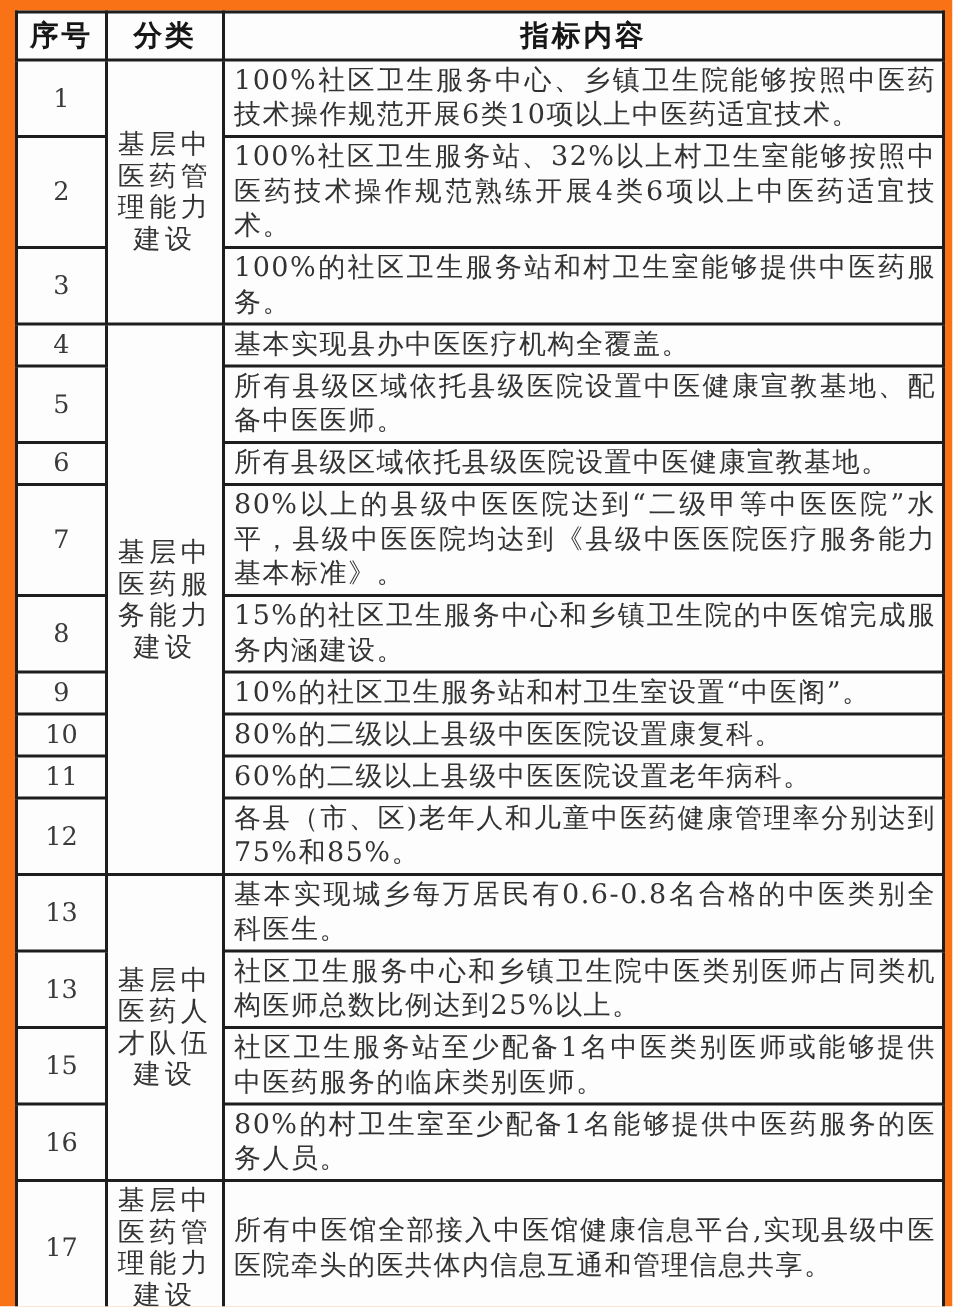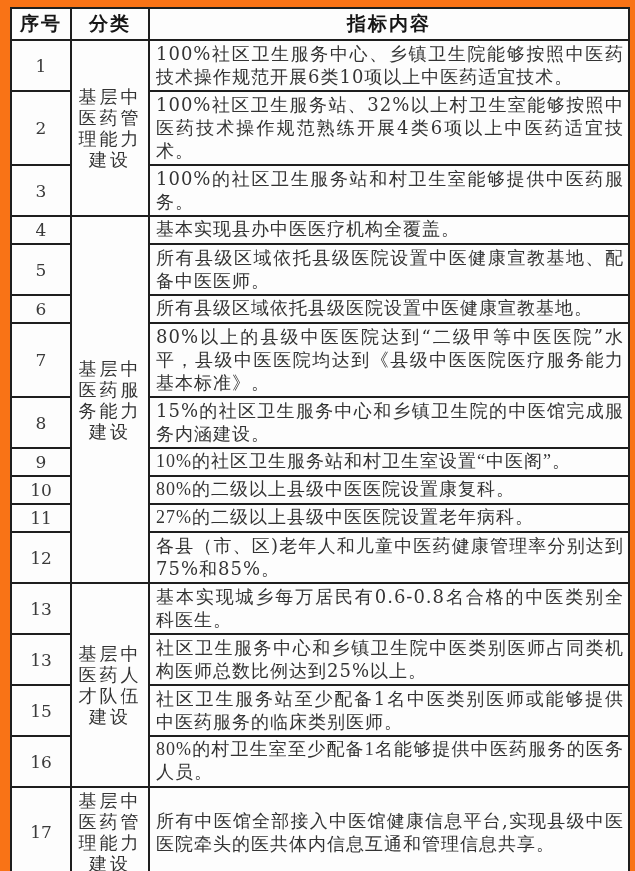--- a/index.html
+++ b/index.html
@@ -56,21 +56,21 @@
   }
   td.content-cell {
     text-align: justify;
     vertical-align: middle;
     font-size: 18px;
     line-height: 23px;
     letter-spacing: 1px;
     color: #333333;
     padding: 1px 4px 2px 6px;
   }
-  tr.single td.content-cell { height: 27px; font-family: Liberation Serif, serif; }
+  tr.single td.content-cell { height: 27px; }
 </style>
 </head>
 <body>
 
 <div class="page">
   <table class="indicator-table">
     <colgroup>
       <col class="col-no">
       <col class="col-cat">
       <col class="col-body">
@@ -120,21 +120,21 @@
       <tr class="single">
         <td class="no-cell">9</td>
         <td class="content-cell">10%的社区卫生服务站和村卫生室设置“中医阁”。</td>
       </tr>
       <tr class="single">
         <td class="no-cell">10</td>
         <td class="content-cell">80%的二级以上县级中医医院设置康复科。</td>
       </tr>
       <tr class="single">
         <td class="no-cell">11</td>
-        <td class="content-cell">27%的二级以上县级中医医院设置老年病科。</td>
+        <td class="content-cell">60%的二级以上县级中医医院设置老年病科。</td>
       </tr>
       <tr>
         <td class="no-cell">12</td>
         <td class="content-cell">各县（市、区)老年人和儿童中医药健康管理率分别达到75%和85%。</td>
       </tr>
       <tr>
         <td class="no-cell">13</td>
         <td class="cat-cell" rowspan="4">基层中医药人才队伍建设</td>
         <td class="content-cell">基本实现城乡每万居民有0.6-0.8名合格的中医类别全科医生。</td>
       </tr>

